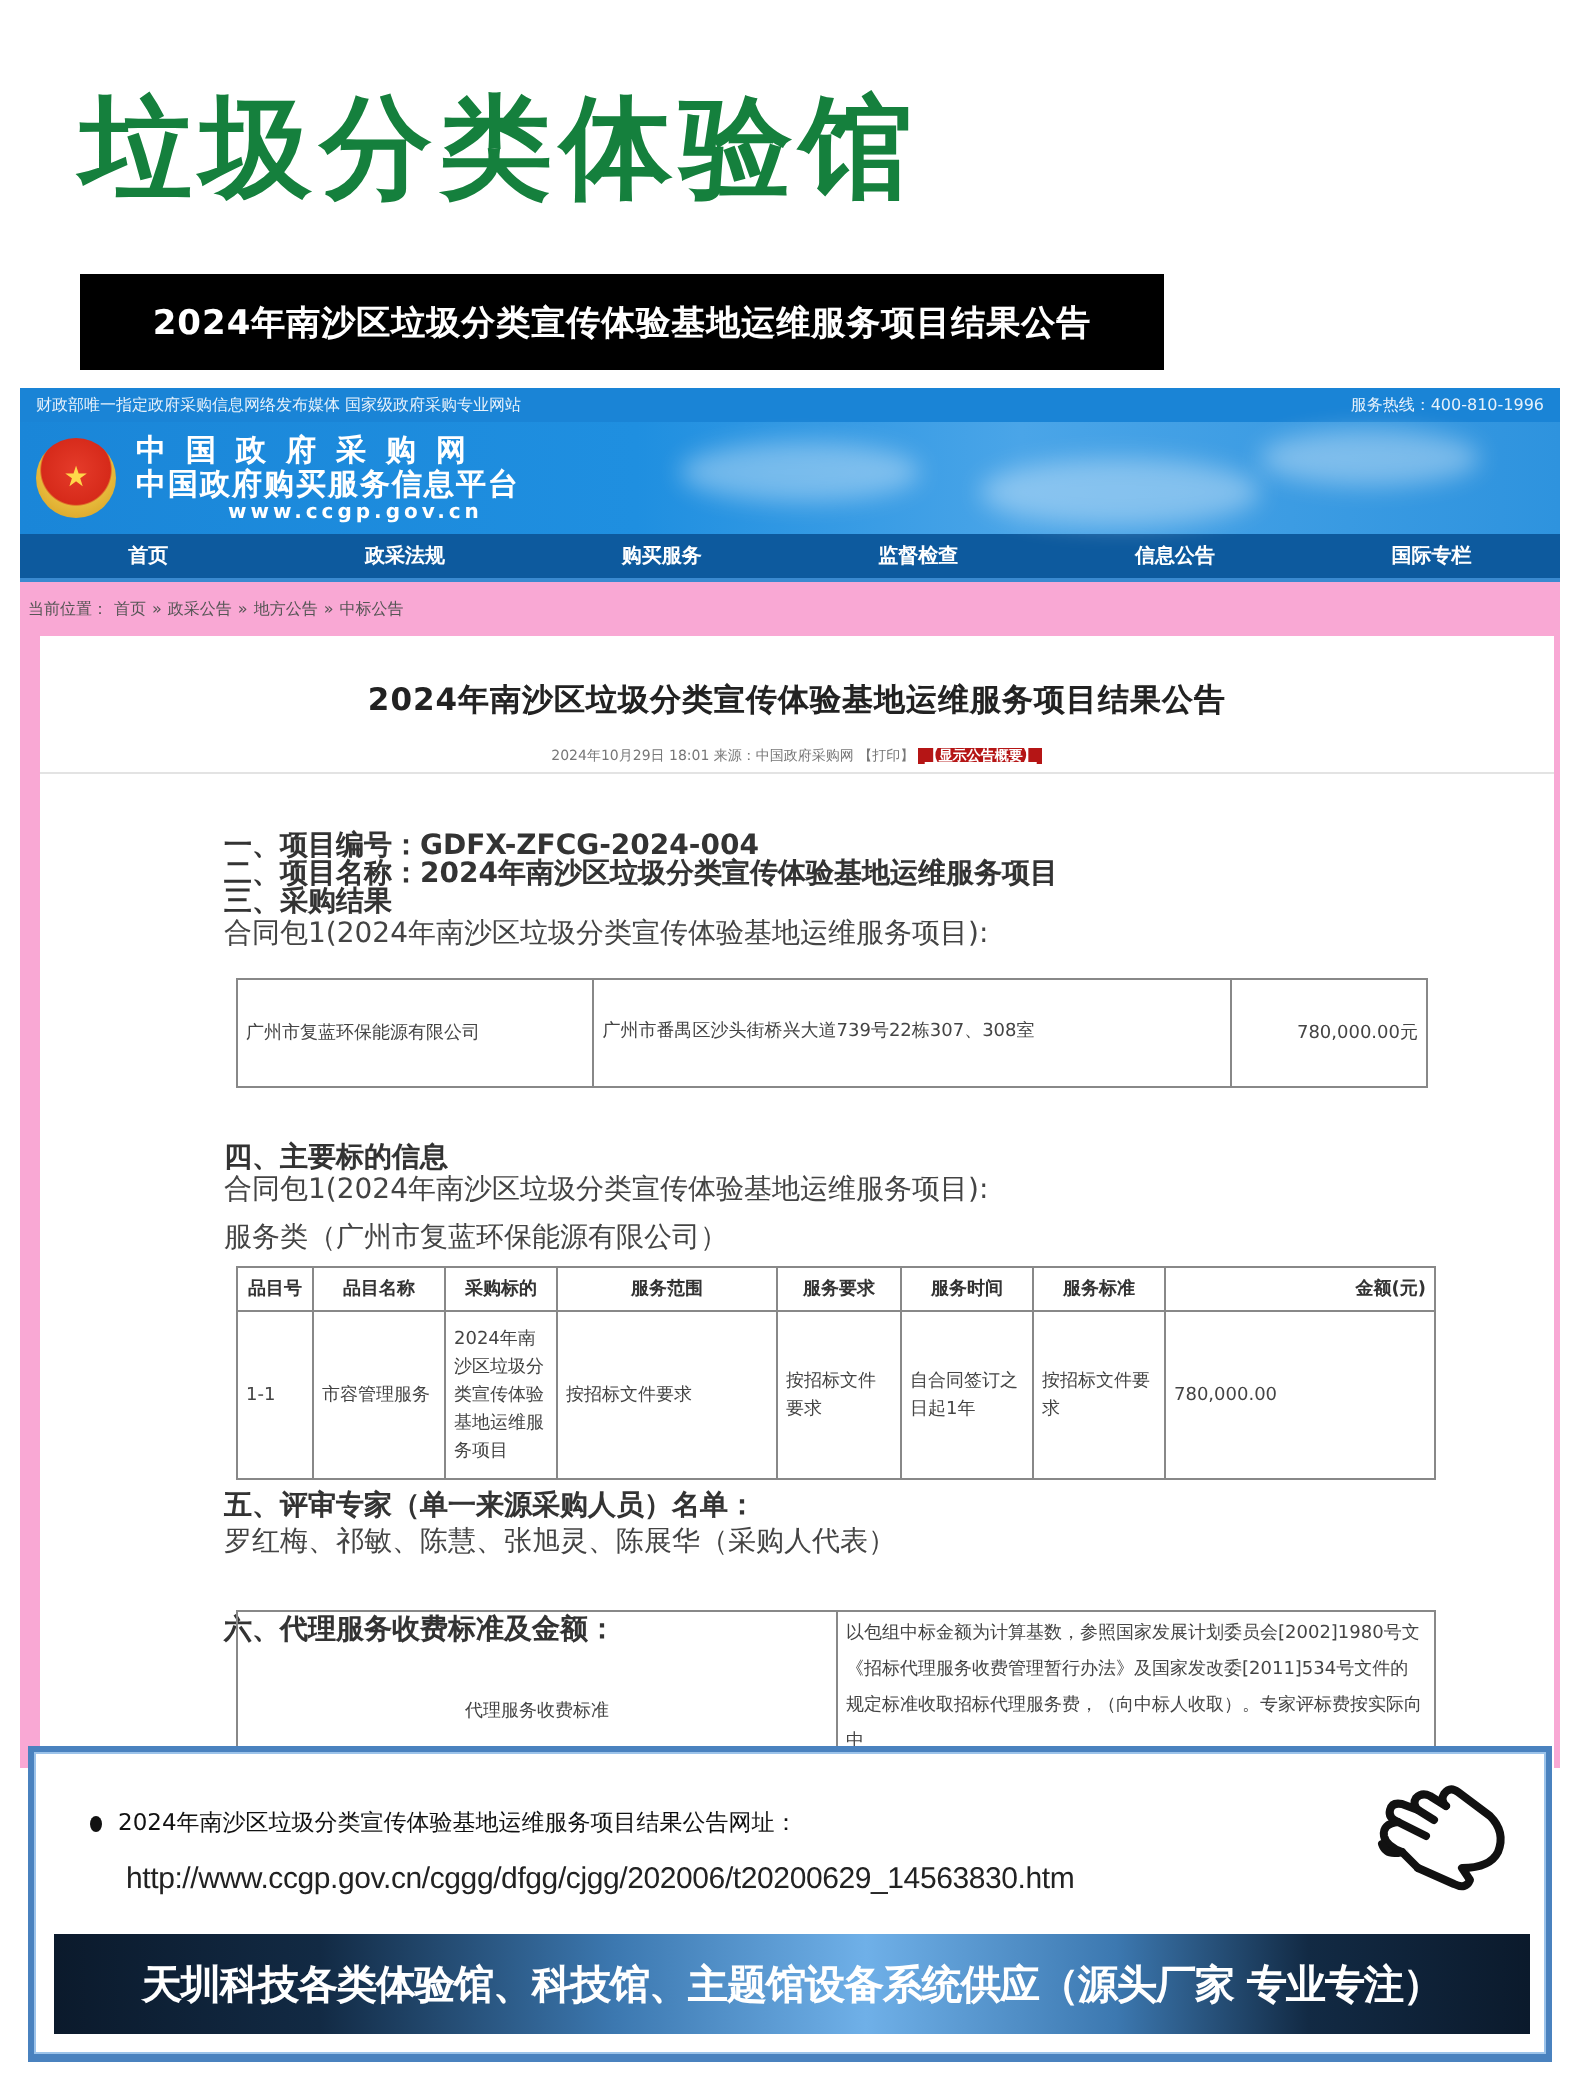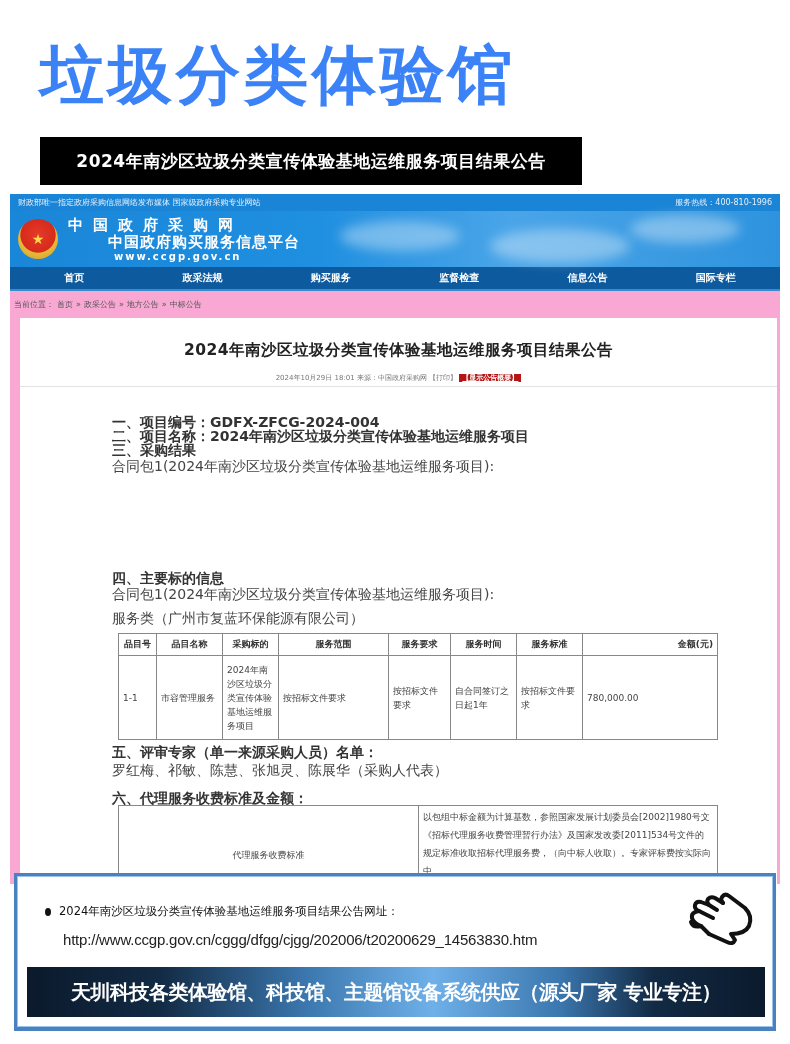--- a/index.html
+++ b/index.html
@@ -1,21 +1,21 @@
 <!DOCTYPE html>
 <html><head>
 <meta charset="utf-8">
 <style>
   * { box-sizing: border-box; margin: 0; padding: 0; }
   html, body { width: 790px; height: 1044px; background: #ffffff; overflow: hidden; }
   body { position: relative; font-family: "DejaVu Sans", "Liberation Sans", sans-serif; color: #333; }
 
   .hero-title {
     position: absolute; left: 40px; top: 30px;
-    font-size: 64px; font-weight: 900; color: #3b82f6; letter-spacing: 4px; line-height: 90px;
+    font-size: 56px; font-weight: 900; color: #15803d; letter-spacing: 4px; line-height: 90px;
     font-family: "DejaVu Sans", sans-serif;
   }
   .subtitle-bar {
     position: absolute; left: 40px; top: 137px; width: 542px; height: 48px;
     background: #000; color: #fff; font-size: 17px; font-weight: bold;
     display: flex; align-items: center; justify-content: center; letter-spacing: 0.5px;
   }
 
   
   .site { position: absolute; left: 10px; top: 194px; width: 770px; height: 690px; background: #f9a8d4; overflow: hidden; }
@@ -28,21 +28,21 @@
     background: linear-gradient(90deg, #1a86d8 0%, #1f8fe0 40%, #4aa5e8 65%, #2e93de 100%);
   }
   .cloud { position: absolute; background: rgba(255,255,255,0.35); border-radius: 50%; filter: blur(6px); }
   .emblem {
     position: absolute; left: 8px; top: 8px; width: 40px; height: 40px; border-radius: 50%;
     background: radial-gradient(circle at 50% 40%, #e53b2a 0%, #d62a1a 55%, #e6b93a 58%, #d49b22 100%);
     display: flex; align-items: center; justify-content: center; color: #ffd84a; font-size: 14px;
   }
   .site-logo { position: absolute; left: 58px; top: 6px; color: #fff; }
   .site-logo .l1 { font-size: 15px; font-weight: bold; letter-spacing: 10px; line-height: 17px; }
-  .site-logo .l2 { font-size: 15px; font-weight: bold; letter-spacing: 1px; line-height: 17px; margin-left: 40px; }
+  .site-logo .l2 { font-size: 15px; font-weight: bold; letter-spacing: 1px; line-height: 17px; }
   .site-logo .l3 { font-size: 10px; font-weight: bold; letter-spacing: 2px; padding-left: 46px; line-height: 12px; }
   .site-nav {
     height: 24px; background: #0d5a9e; display: flex; align-items: center;
     border-bottom: 2px solid #3a8ad0;
   }
   .site-nav .nav-item { flex: 1; text-align: center; color: #fff; font-size: 10px; font-weight: bold; }
   .breadcrumb { height: 26px; display: flex; align-items: center; padding-left: 4px; font-size: 8px; color: #555; }
   .breadcrumb span { margin-right: 3px; }
   .paper { position: absolute; left: 10px; top: 124px; width: 757px; height: 600px; background: #fff; }
   .doc-title {
@@ -129,20 +129,25 @@
     </div>
     <div class="doc-rule"></div>
 
     <div class="body-text bold" style="top:96px;">一、项目编号：GDFX-ZFCG-2024-004</div>
     <div class="body-text bold" style="top:110px;">二、项目名称：2024年南沙区垃圾分类宣传体验基地运维服务项目</div>
     <div class="body-text bold" style="top:124px;">三、采购结果</div>
     <div class="body-text" style="top:140px;">合同包1(2024年南沙区垃圾分类宣传体验基地运维服务项目):</div>
 
     <table class="tbl" style="left:98px;top:171px;width:596px;">
       <tbody>
+      <tr style="height:54px;">
+        <td>广州市复蓝环保能源有限公司</td>
+        <td style="line-height:15px;">广州市番禺区沙头街桥兴大道739号22栋307、308室</td>
+        <td style="text-align:right;">780,000.00元</td>
+      </tr>
     </tbody>
       </table>
 
     <div class="body-text bold" style="top:252px;">四、主要标的信息</div>
     <div class="body-text" style="top:268px;">合同包1(2024年南沙区垃圾分类宣传体验基地运维服务项目):</div>
     <div class="body-text" style="top:292px;">服务类（广州市复蓝环保能源有限公司）</div>
 
     <table class="tbl" style="left:98px;top:315px;width:600px;">
       <tbody>
           <tr style="height:22px;">
@@ -163,21 +168,21 @@
         <td>按招标文件要求</td>
         <td>自合同签订之日起1年</td>
         <td>按招标文件要求</td>
         <td>780,000.00</td>
       </tr>
     </tbody>
       </table>
 
     <div class="body-text bold" style="top:426px;">五、评审专家（单一来源采购人员）名单：</div>
     <div class="body-text" style="top:444px;">罗红梅、祁敏、陈慧、张旭灵、陈展华（采购人代表）</div>
-    <div class="body-text bold" style="top:472px;">六、代理服务收费标准及金额：</div>
+    <div class="body-text bold" style="top:488px;">六、代理服务收费标准及金额：</div>
 
     <table class="tbl" style="left:98px;top:487px;width:600px;">
       <tbody>
           <tr style="height:100px;">
         <td style="width:300px;text-align:center;">代理服务收费标准</td>
         <td style="line-height:18px;vertical-align:top;">以包组中标金额为计算基数，参照国家发展计划委员会[2002]1980号文《招标代理服务收费管理暂行办法》及国家发改委[2011]534号文件的规定标准收取招标代理服务费，（向中标人收取）。专家评标费按实际向中</td>
       </tr>
     </tbody>
       </table>
   </div>

